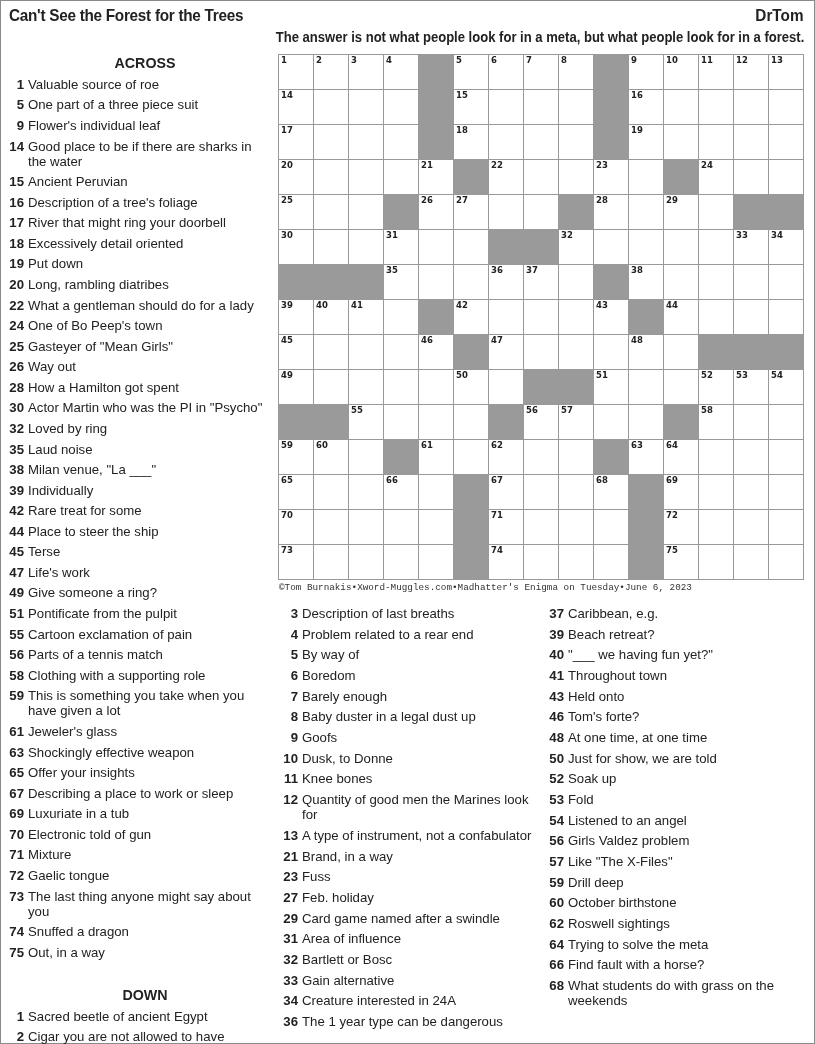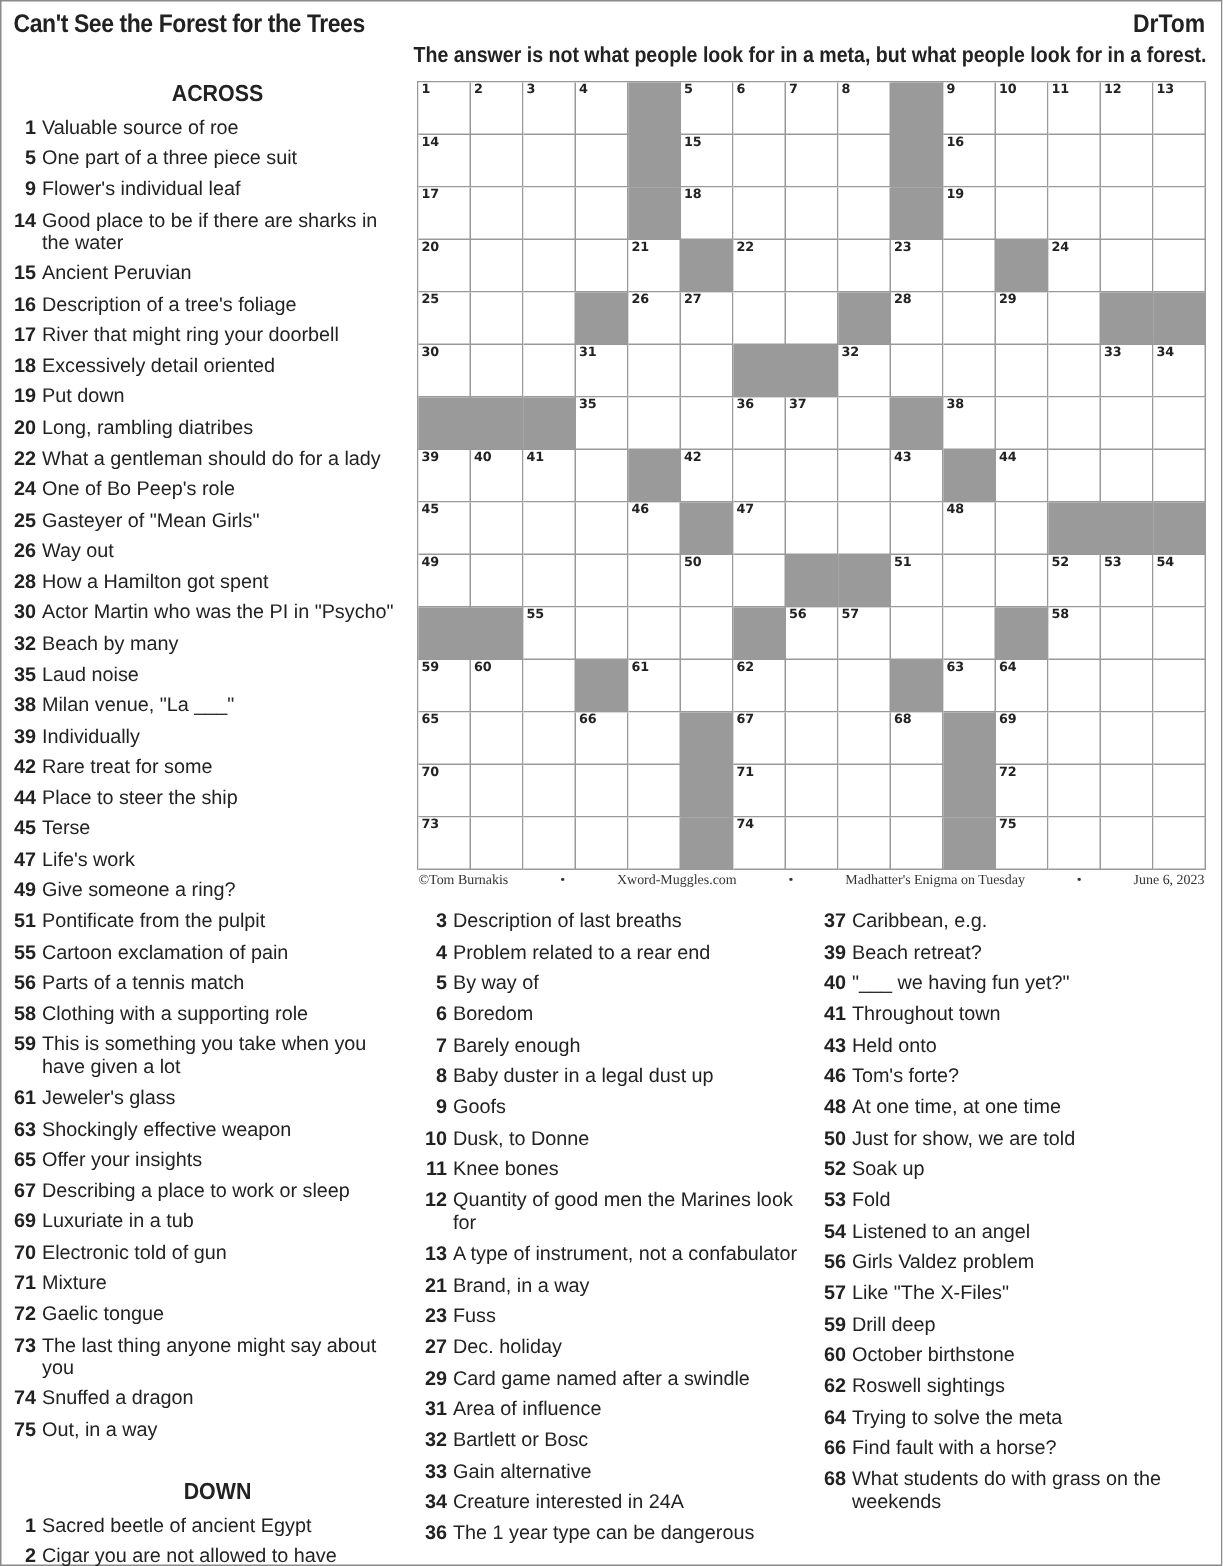--- a/index.html
+++ b/index.html
@@ -5,21 +5,21 @@
   html,body{margin:0;padding:0;background:#fff;}
   body{width:815px;height:1044px;position:relative;overflow:hidden;font-family:"Liberation Sans",sans-serif;color:#222;}
   .frame{position:absolute;left:0;top:0;width:813px;height:1042px;border:1px solid #8a8a8a;}
   .title{position:absolute;left:9px;top:6px;font-size:17px;font-weight:bold;letter-spacing:-0.3px;transform:scaleX(0.9);transform-origin:left top;}
   .author{position:absolute;right:11px;top:6px;font-size:17px;font-weight:bold;transform:scaleX(0.9);transform-origin:right top;}
   .subtitle{position:absolute;right:11px;top:29px;font-size:14.5px;font-weight:bold;transform:scaleX(0.9);transform-origin:right top;white-space:nowrap;}
   .grid{position:absolute;left:278px;top:54px;width:526px;height:526px;display:grid;grid-template-columns:repeat(15,1fr);grid-template-rows:repeat(15,1fr);border-top:1px solid #999;border-left:1px solid #999;box-sizing:border-box;}
   .cell{border-right:1px solid #999;border-bottom:1px solid #999;position:relative;background:#fff;box-sizing:border-box;}
   .cell.block{background:#9a9a9a;}
   .cell .num{position:absolute;left:2px;top:1px;font-family:"DejaVu Sans",sans-serif;font-size:8.5px;font-weight:bold;color:#222;line-height:1;}
-  .credit{position:absolute;left:279px;top:582px;width:524px;font-family:Liberation Serif, serif;font-size:9.3px;color:#333;white-space:nowrap;display:flex;justify-content:space-between;}
+  .credit{position:absolute;left:279px;top:582px;width:524px;font-family:Liberation Mono, monospace;font-size:9.3px;color:#333;white-space:nowrap;display:flex;}
   .col{position:absolute;font-size:13.2px;line-height:1.15;}
   .hdr{font-weight:bold;font-size:15.5px;text-align:center;transform:scaleX(0.92);}
   .clue{display:flex;margin-bottom:5.4px;}
   .clue .n{width:20px;text-align:right;font-weight:bold;flex:none;margin-right:4px;}
   .clue .t{flex:1;transform-origin:left;}
   .col1{left:4px;top:54px;width:262px;}
   .col2{left:278px;top:606px;width:262px;}
   .col3{left:544px;top:606px;width:262px;}
   .col2 .clue,.col3 .clue{margin-bottom:5.5px;}
 </style>
@@ -460,41 +460,41 @@
       <div class="clue">
         <span class="n">20</span>
         <span class="t">Long, rambling diatribes</span>
       </div>
       <div class="clue">
         <span class="n">22</span>
         <span class="t">What a gentleman should do for a lady</span>
       </div>
       <div class="clue">
         <span class="n">24</span>
-        <span class="t">One of Bo Peep's role</span>
+        <span class="t">One of Bo Peep's town</span>
       </div>
       <div class="clue">
         <span class="n">25</span>
         <span class="t">Gasteyer of "Mean Girls"</span>
       </div>
       <div class="clue">
         <span class="n">26</span>
         <span class="t">Way out</span>
       </div>
       <div class="clue">
         <span class="n">28</span>
         <span class="t">How a Hamilton got spent</span>
       </div>
       <div class="clue">
         <span class="n">30</span>
         <span class="t">Actor Martin who was the PI in "Psycho"</span>
       </div>
       <div class="clue">
         <span class="n">32</span>
-        <span class="t">Beach by many</span>
+        <span class="t">Loved by ring</span>
       </div>
       <div class="clue">
         <span class="n">35</span>
         <span class="t">Laud noise</span>
       </div>
       <div class="clue">
         <span class="n">38</span>
         <span class="t">Milan venue, "La ___"</span>
       </div>
       <div class="clue">
@@ -646,21 +646,21 @@
     <div class="clue">
       <span class="n">21</span>
       <span class="t">Brand, in a way</span>
     </div>
     <div class="clue">
       <span class="n">23</span>
       <span class="t">Fuss</span>
     </div>
     <div class="clue">
       <span class="n">27</span>
-      <span class="t">Dec. holiday</span>
+      <span class="t">Feb. holiday</span>
     </div>
     <div class="clue">
       <span class="n">29</span>
       <span class="t">Card game named after a swindle</span>
     </div>
     <div class="clue">
       <span class="n">31</span>
       <span class="t">Area of influence</span>
     </div>
     <div class="clue">

